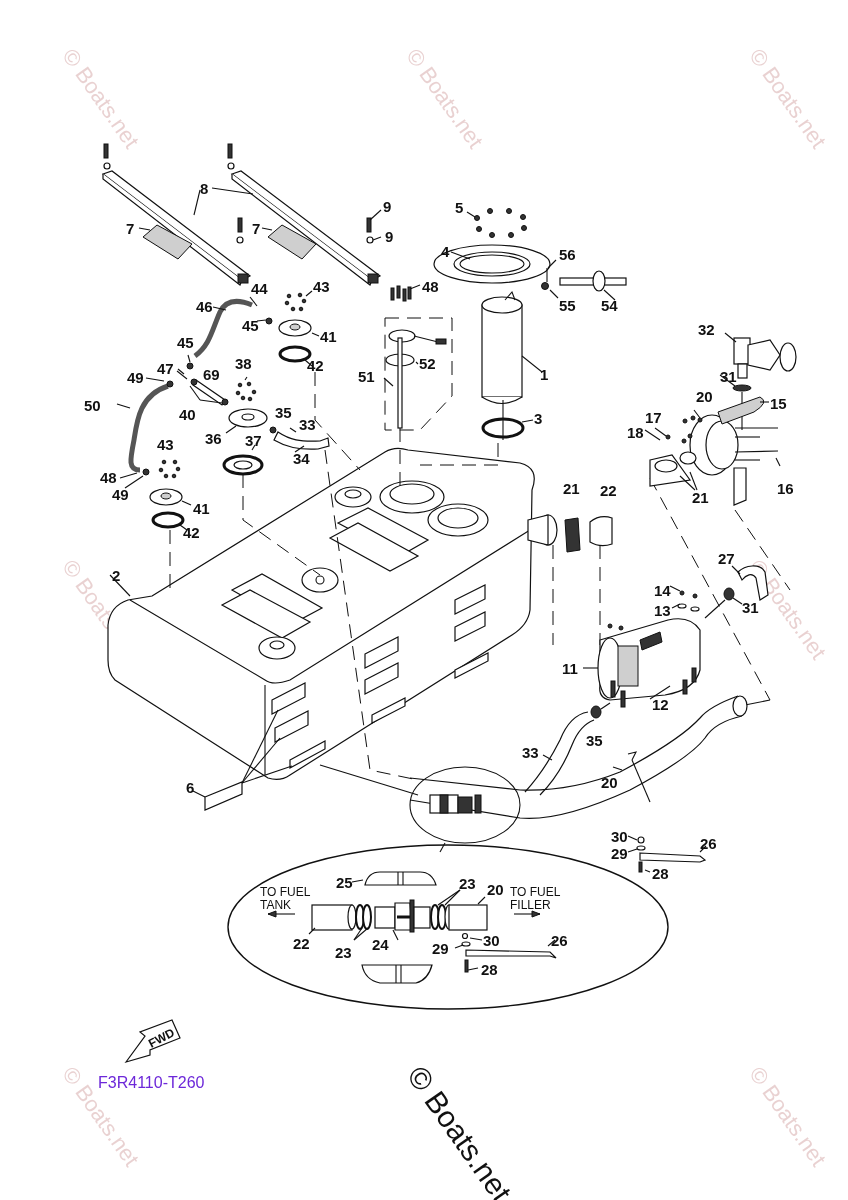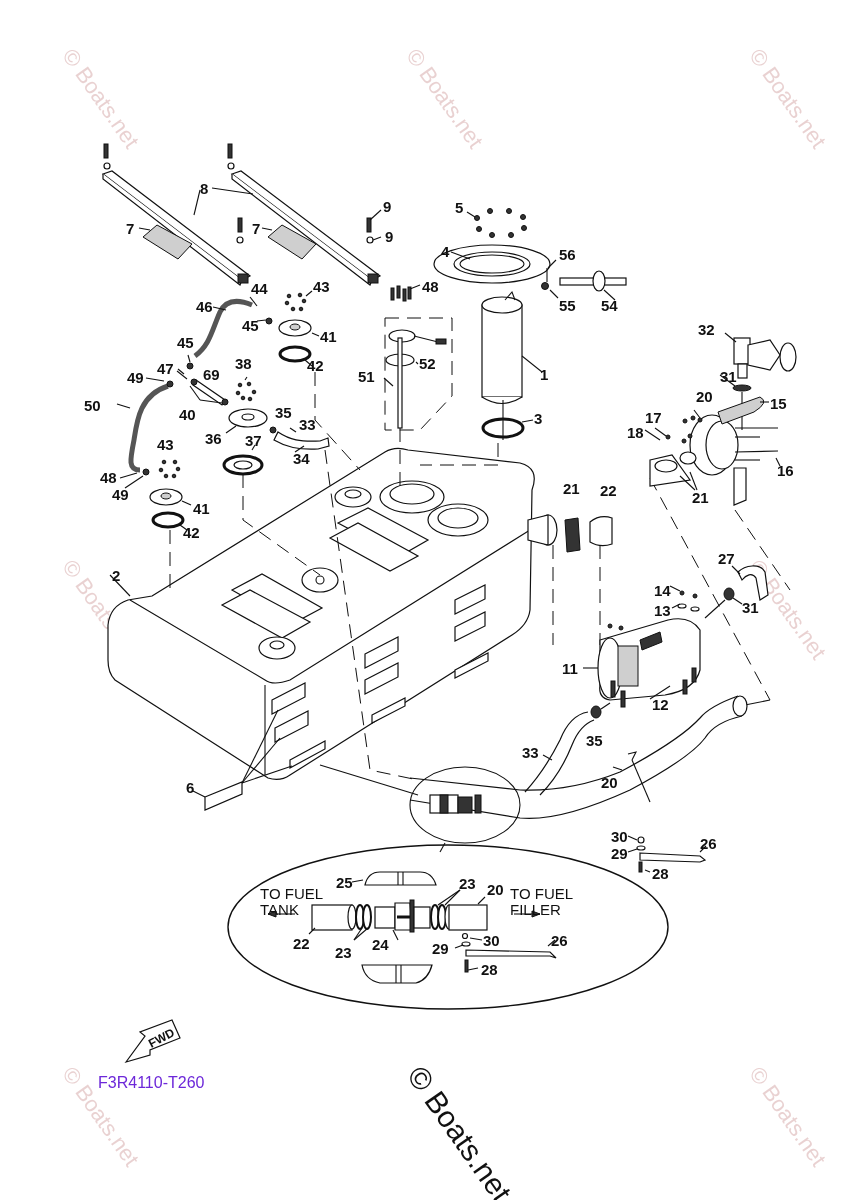--- a/index.html
+++ b/index.html
@@ -1,19 +1,19 @@
 <!DOCTYPE html>
 <html><head>
 <meta charset="utf-8">
 <style>
   html,body{margin:0;padding:0;background:#ffffff;}
   #stage{position:relative;width:848px;height:1200px;overflow:hidden;background:#fff;font-family:"Liberation Sans",sans-serif;}
   svg#art{position:absolute;left:0;top:0;}
   .lbl{position:absolute;font-family:"Liberation Sans",sans-serif;font-weight:bold;font-size:15px;color:#111;line-height:1;white-space:nowrap;}
-  .small{position:absolute;font-family:"Liberation Sans",sans-serif;font-size:15px;color:#111;line-height:1.05;white-space:pre;}
+  .small{position:absolute;font-family:"Liberation Sans",sans-serif;font-size:12px;color:#111;line-height:1.05;white-space:pre;}
   .wm{position:absolute;font-family:"Liberation Sans",sans-serif;font-size:22px;color:#e7cdcd;transform:rotate(55deg);transform-origin:left top;white-space:nowrap;opacity:.9;}
   .wm-main{position:absolute;font-family:"Liberation Sans",sans-serif;font-size:30px;color:#111;transform:rotate(55deg);transform-origin:left top;white-space:nowrap;}
   .code{position:absolute;font-family:"Liberation Sans",sans-serif;font-size:16px;color:#6d28d9;white-space:nowrap;text-align:center;}
   .ln{stroke:#111;stroke-width:1.1;fill:none;}
   .dash{stroke:#111;stroke-width:1;fill:none;stroke-dasharray:14 8;}
   .part{stroke:#111;stroke-width:1.2;fill:#fff;}
   .grey{stroke:#111;stroke-width:1;fill:#cfcfcf;}
   .dark{stroke:#111;stroke-width:1;fill:#333;}
 </style>
 </head>
@@ -440,21 +440,21 @@
   <div class="lbl" style="left:126px;top:221px;">7</div>
   <div class="lbl" style="left:252px;top:221px;">7</div>
   <div class="lbl" style="left:200px;top:181px;">8</div>
   <div class="lbl" style="left:383px;top:199px;">9</div>
   <div class="lbl" style="left:385px;top:229px;">9</div>
   <div class="lbl" style="left:562px;top:661px;">11</div>
   <div class="lbl" style="left:652px;top:697px;">12</div>
   <div class="lbl" style="left:654px;top:603px;">13</div>
   <div class="lbl" style="left:654px;top:583px;">14</div>
   <div class="lbl" style="left:770px;top:396px;">15</div>
-  <div class="lbl" style="left:777px;top:463px;">16</div>
+  <div class="lbl" style="left:777px;top:481px;">16</div>
   <div class="lbl" style="left:645px;top:410px;">17</div>
   <div class="lbl" style="left:627px;top:425px;">18</div>
   <div class="lbl" style="left:696px;top:389px;">20</div>
   <div class="lbl" style="left:601px;top:775px;">20</div>
   <div class="lbl" style="left:487px;top:882px;">20</div>
   <div class="lbl" style="left:563px;top:481px;">21</div>
   <div class="lbl" style="left:692px;top:490px;">21</div>
   <div class="lbl" style="left:600px;top:483px;">22</div>
   <div class="lbl" style="left:293px;top:936px;">22</div>
   <div class="lbl" style="left:335px;top:945px;">23</div>

